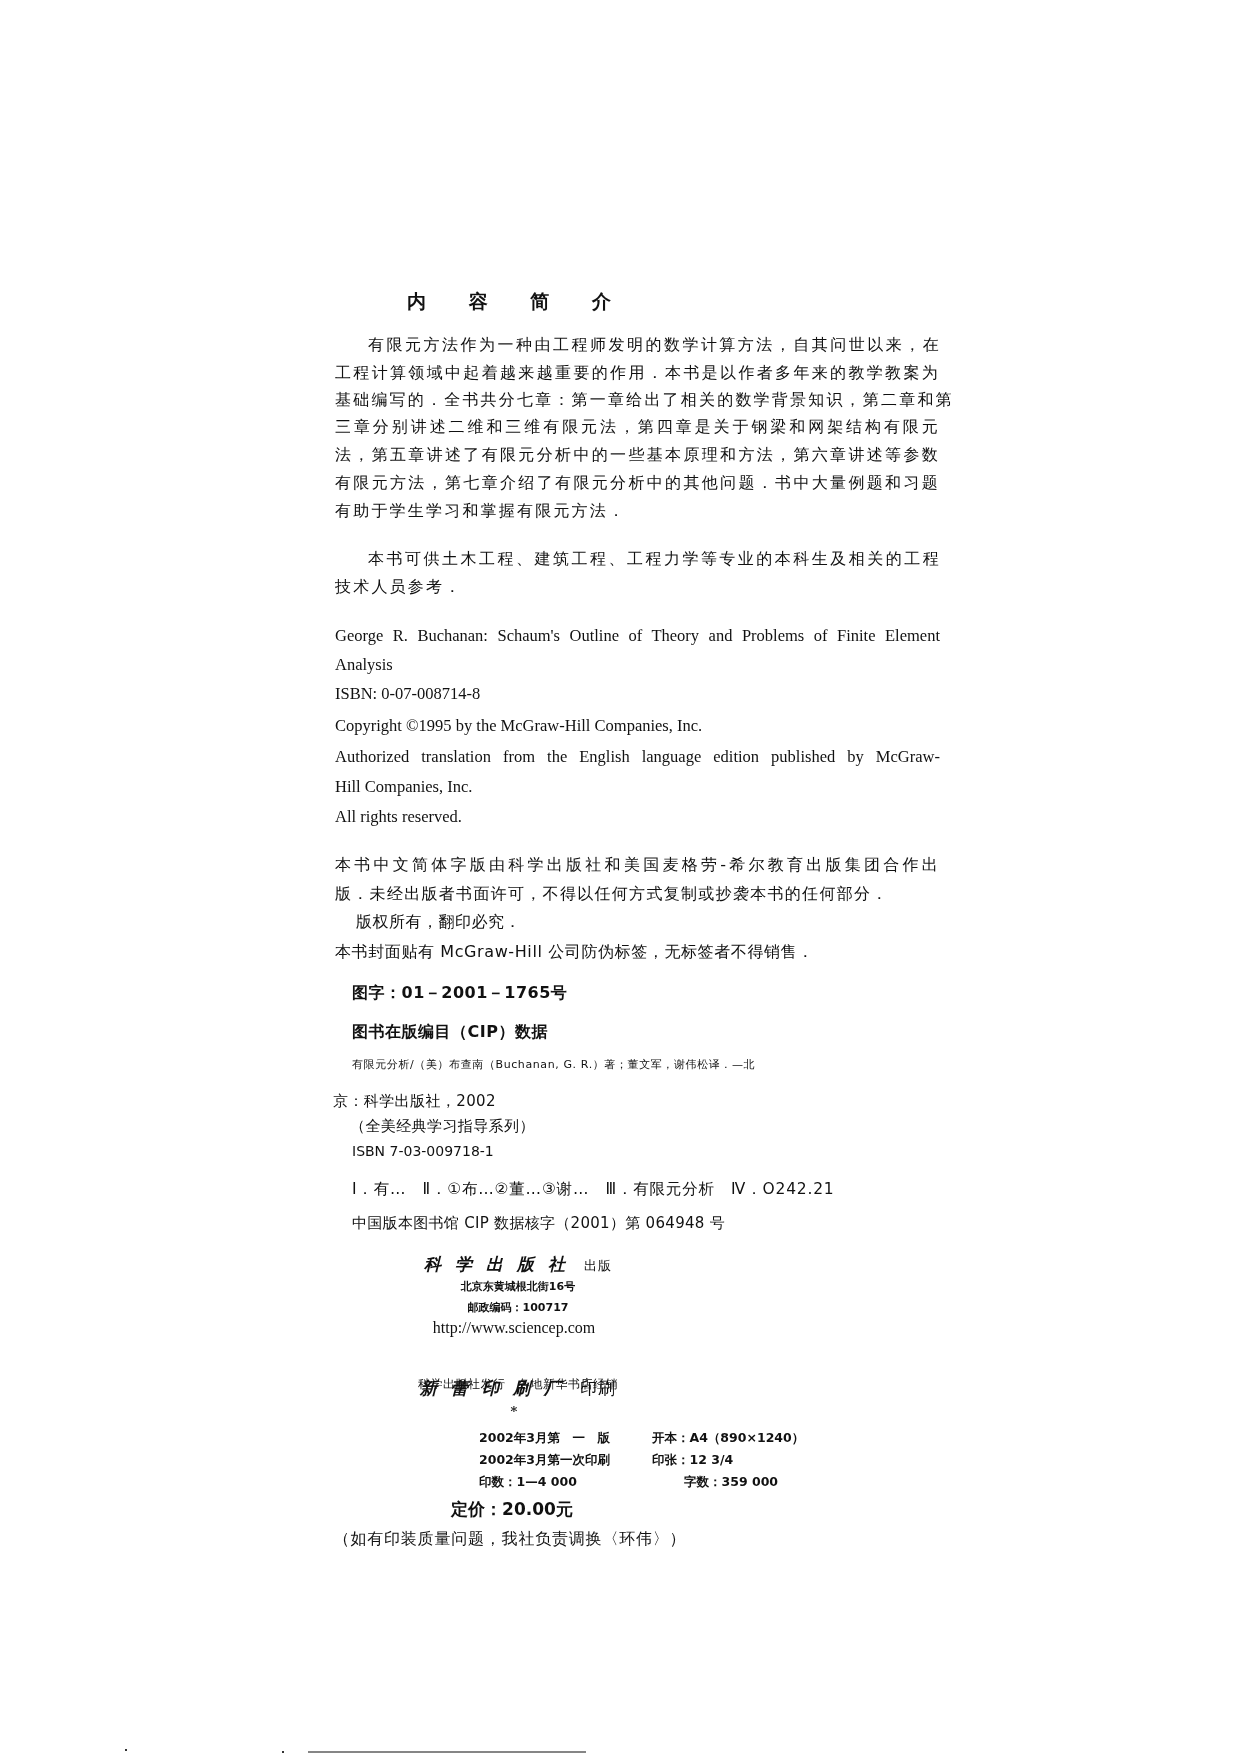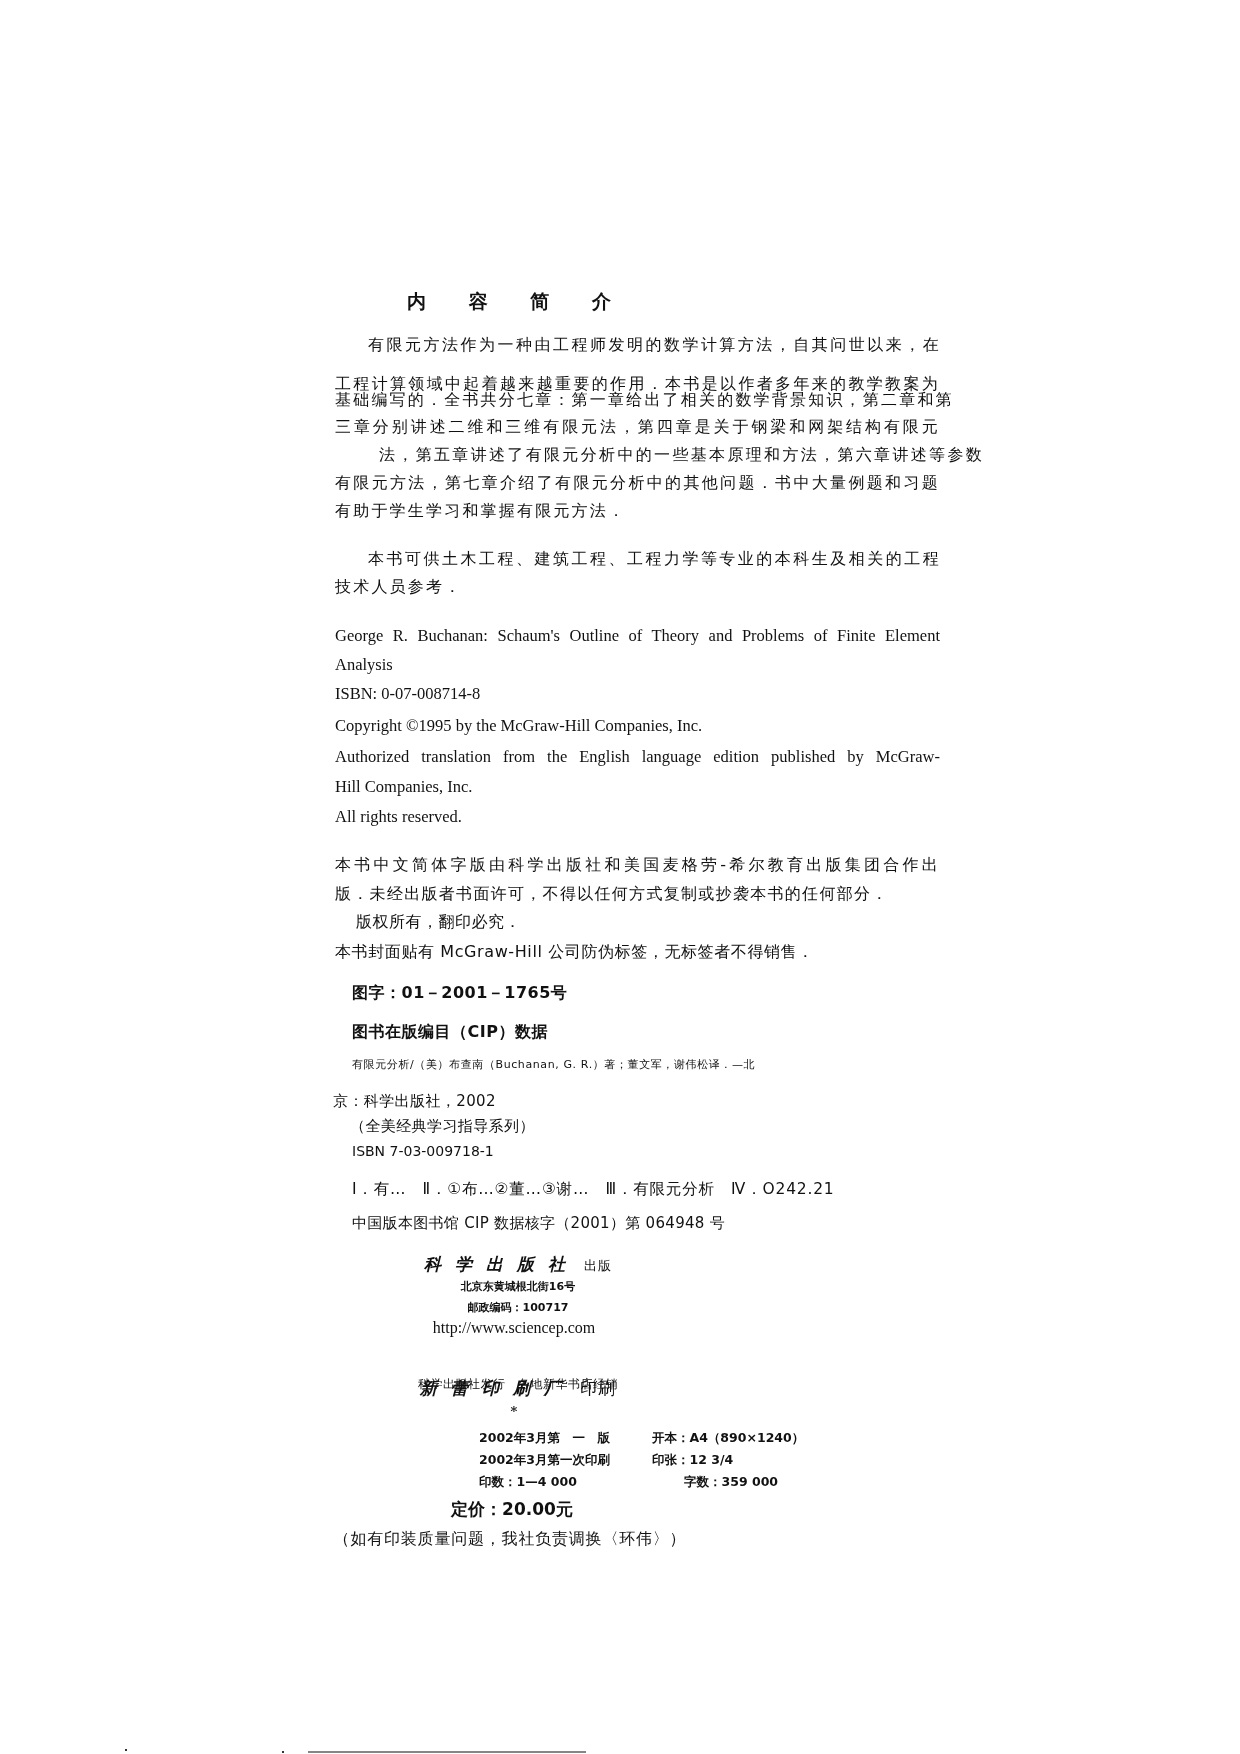--- a/index.html
+++ b/index.html
@@ -18,24 +18,24 @@
   .scanline { position: absolute; height: 2px; background: #222; }
   .dot { position: absolute; width: 2px; height: 2px; background: #333; }
 </style>
 </head>
 <body>
 
 <div class="ln title center" style="top:292px;">内 容 简 介</div>
 
 <div>
   <div class="ln zh justify" style="left:368px; width:573px; top:337px;">有限元方法作为一种由工程师发明的数学计算方法，自其问世以来，在</div>
-  <div class="ln zh justify" style="left:335px; top:365px;margin-top:11px;">工程计算领域中起着越来越重要的作用．本书是以作者多年来的教学教案为</div>
+  <div class="ln zh justify" style="left:335px; top:365px;">工程计算领域中起着越来越重要的作用．本书是以作者多年来的教学教案为</div>
   <div class="ln zh justify" style="left:335px; top:392px;">基础编写的．全书共分七章：第一章给出了相关的数学背景知识，第二章和第</div>
   <div class="ln zh justify" style="left:335px; top:419px;">三章分别讲述二维和三维有限元法，第四章是关于钢梁和网架结构有限元</div>
-  <div class="ln zh justify" style="left:335px; top:447px;margin-left:44px;">法，第五章讲述了有限元分析中的一些基本原理和方法，第六章讲述等参数</div>
+  <div class="ln zh justify" style="left:335px; top:447px;">法，第五章讲述了有限元分析中的一些基本原理和方法，第六章讲述等参数</div>
   <div class="ln zh justify" style="left:335px; top:475px;">有限元方法，第七章介绍了有限元分析中的其他问题．书中大量例题和习题</div>
   <div class="ln zh" style="left:335px; top:503px;">有助于学生学习和掌握有限元方法．</div>
 </div>
 
 <div>
   <div class="ln zh justify" style="left:368px; width:573px; top:551px;">本书可供土木工程、建筑工程、工程力学等专业的本科生及相关的工程</div>
   <div class="ln zh" style="left:335px; top:579px;">技术人员参考．</div>
 </div>
 
 <div>

